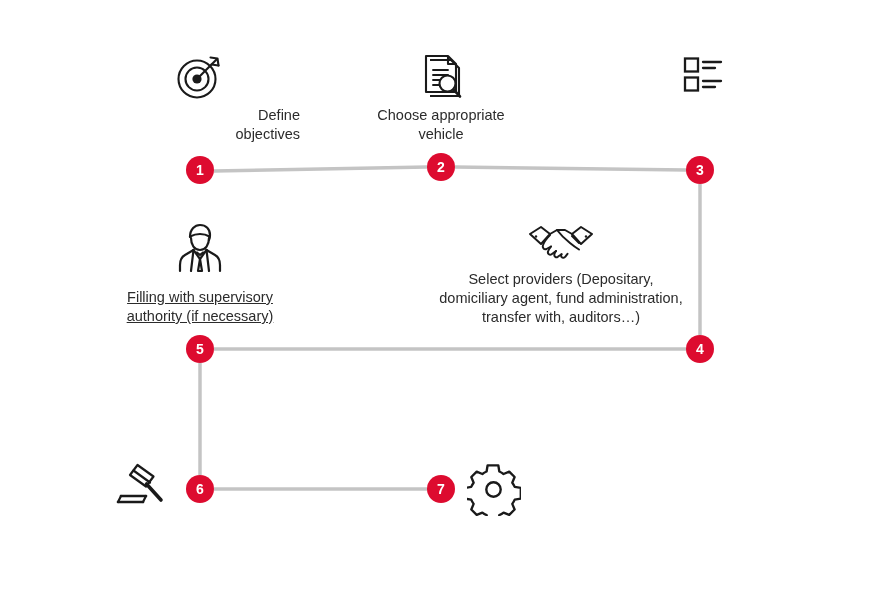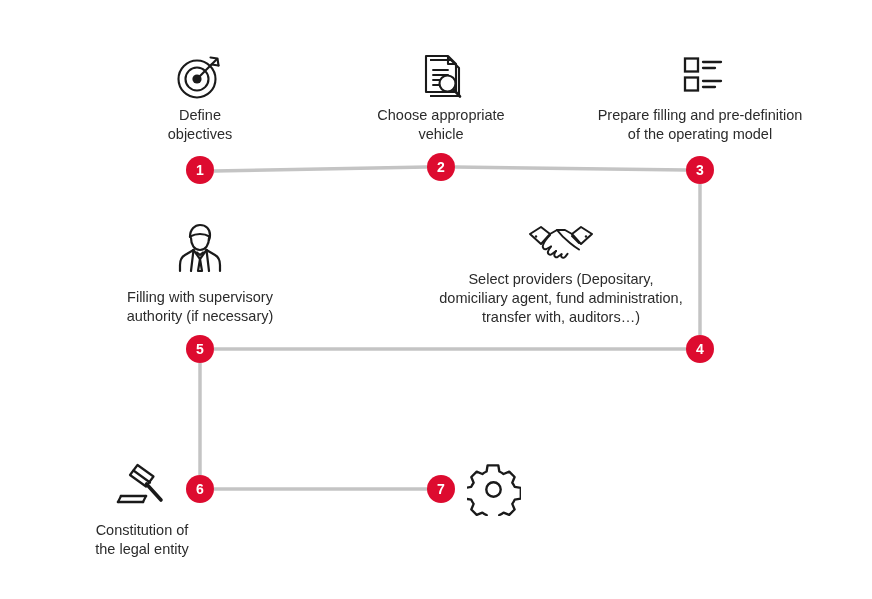--- a/index.html
+++ b/index.html
@@ -100,21 +100,21 @@
   <div class="icon" style="left:172px; top:50px;">
     <svg width="56" height="52" viewBox="0 0 56 52" fill="none" stroke="#1a1a1a" stroke-width="2.1">
       <circle cx="25" cy="29" r="18.5"></circle>
       <circle cx="25" cy="29" r="11.5"></circle>
       <circle cx="25" cy="29" r="4.6" fill="#1a1a1a" stroke="none"></circle>
       <path d="M25 29 L45 9" stroke-linecap="round"></path>
       <path d="M38.5 7.5 L45.5 8.5 L46.5 15.5" stroke-linejoin="round" stroke-linecap="round"></path>
       <path d="M39.5 14.5 L46.5 15.5" stroke-linejoin="round" stroke-linecap="round"></path>
     </svg>
   </div>
-  <div class="label lbl-c" style="left:200px; top:106px; width:200px;">Define
+  <div class="label lbl-c" style="left:200px; top:106px; width:200px;text-align:right;">Define
 objectives</div>
 
   <div class="node" style="left:441px; top:167px;">
     <span class="bullet">2</span>
   </div>
   <div class="icon" style="left:418px; top:52px;">
     <svg width="48" height="50" viewBox="0 0 48 50" fill="none" stroke="#1a1a1a" stroke-width="2.1">
       <path d="M8 4 H30 L38 12 V40 H8 Z" stroke-linejoin="round"></path>
       <path d="M12 8 H33 L41 16 V44 H12" stroke-linejoin="round"></path>
       <path d="M30 4 V12 H38" stroke-linejoin="round"></path>
@@ -130,22 +130,20 @@
     <span class="bullet">3</span>
   </div>
   <div class="icon" style="left:682px; top:55px;">
     <svg width="44" height="40" viewBox="0 0 44 40" fill="none" stroke="#1a1a1a" stroke-width="2.3">
       <rect x="3" y="3.5" width="13" height="13"></rect>
       <rect x="3" y="22.5" width="13" height="13"></rect>
       <path d="M21 7 H39 M21 13 H33" stroke-linecap="round"></path>
       <path d="M21 26 H39 M21 32 H33" stroke-linecap="round"></path>
     </svg>
   </div>
-  <div class="label lbl-c" style="left:700px; top:106px; width:320px;">Prepare filling and pre-definition
-of the operating model</div>
 
   <div class="node" style="left:700px; top:349px;">
     <span class="bullet">4</span>
   </div>
   <div class="icon" style="left:527px; top:222px;">
     <svg width="68" height="42" viewBox="0 0 68 42" fill="none" stroke="#1a1a1a" stroke-width="2" stroke-linejoin="round" stroke-linecap="round">
       <path d="M3 12 L14 5 L23 12 L14 22 Z"></path>
       <path d="M65 12 L54 5 L45 12 L54 22 Z"></path>
       <path d="M23 12 L30 8 H38 L45 12"></path>
       <path d="M45 14 L52 21"></path>
@@ -171,38 +169,36 @@
       <path d="M17 17 C17 24 20.5 29 26 29 C31.5 29 35 24 35 17"></path>
       <path d="M16 15.5 C19 14 22 13 26 13 C30 13 33 14 35.5 15.5"></path>
       <path d="M19.5 29 L11 34 C7.5 36 6 40 6 44 V50"></path>
       <path d="M32.5 29 L41 34 C44.5 36 46 40 46 44 V50"></path>
       <path d="M19.5 29 L26 38 L32.5 29"></path>
       <path d="M23 31.5 L26 34 L29 31.5"></path>
       <path d="M26 38 L24 50 H28 Z"></path>
       <path d="M19.5 29 L17 50 M32.5 29 L35 50"></path>
     </svg>
   </div>
-  <div class="label lbl-c" style="left:200px; top:288px; width:280px;">Filling with supervisory
+  <div class="label lbl-c" style="left:200px; top:288px; width:280px;text-decoration:underline;">Filling with supervisory
 authority (if necessary)</div>
 
   <div class="node" style="left:200px; top:489px;">
     <span class="bullet">6</span>
   </div>
   <div class="icon" style="left:113px; top:462px;">
     <svg width="58" height="46" viewBox="0 0 58 46" fill="none" stroke="#1a1a1a" stroke-width="2.2" stroke-linejoin="round" stroke-linecap="round">
       <path d="M24.5 3 L40.5 14.5 L33 24.5 L17 13 Z"></path>
       <path d="M20.5 8.5 L37 20.5"></path>
       <path d="M33.5 22 L48 38" stroke-width="3.6"></path>
       <path d="M5 40 H30" stroke-width="2.6"></path>
       <path d="M8 34 H33" stroke-width="2.6"></path>
       <path d="M8 34 L5 40 M33 34 L30 40"></path>
     </svg>
   </div>
-  <div class="label lbl-c" style="left:142px; top:521px; width:220px;">Constitution of
-the legal entity</div>
 
   <div class="node" style="left:441px; top:489px;">
     <span class="bullet">7</span>
   </div>
   <div class="icon" style="left:467px; top:464px;">
     <svg width="54" height="52" viewBox="0 0 54 52" fill="none" stroke="#1a1a1a" stroke-width="2.4" stroke-linejoin="round">
       <path d="M21.5 3 h11 l1 6.2 a17.5 17.5 0 0 1 4.3 2.5 l5.8 -2.4 l5.5 5.5 l-2.4 5.8 a17.5 17.5 0 0 1 2.5 4.3 l6.2 1 v11 l-6.2 1 a17.5 17.5 0 0 1 -2.5 4.3 l2.4 5.8 l-5.5 5.5 l-5.8 -2.4 a17.5 17.5 0 0 1 -4.3 2.5 l-1 6.2 h-11 l-1 -6.2 a17.5 17.5 0 0 1 -4.3 -2.5 l-5.8 2.4 l-5.5 -5.5 l2.4 -5.8 a17.5 17.5 0 0 1 -2.5 -4.3 l-6.2 -1 v-11 l6.2 -1 a17.5 17.5 0 0 1 2.5 -4.3 l-2.4 -5.8 l5.5 -5.5 l5.8 2.4 a17.5 17.5 0 0 1 4.3 -2.5 z" transform="translate(-0.5,-1.5) scale(0.98)"></path>
       <circle cx="26.5" cy="25.5" r="7.2"></circle>
     </svg>
   </div>

